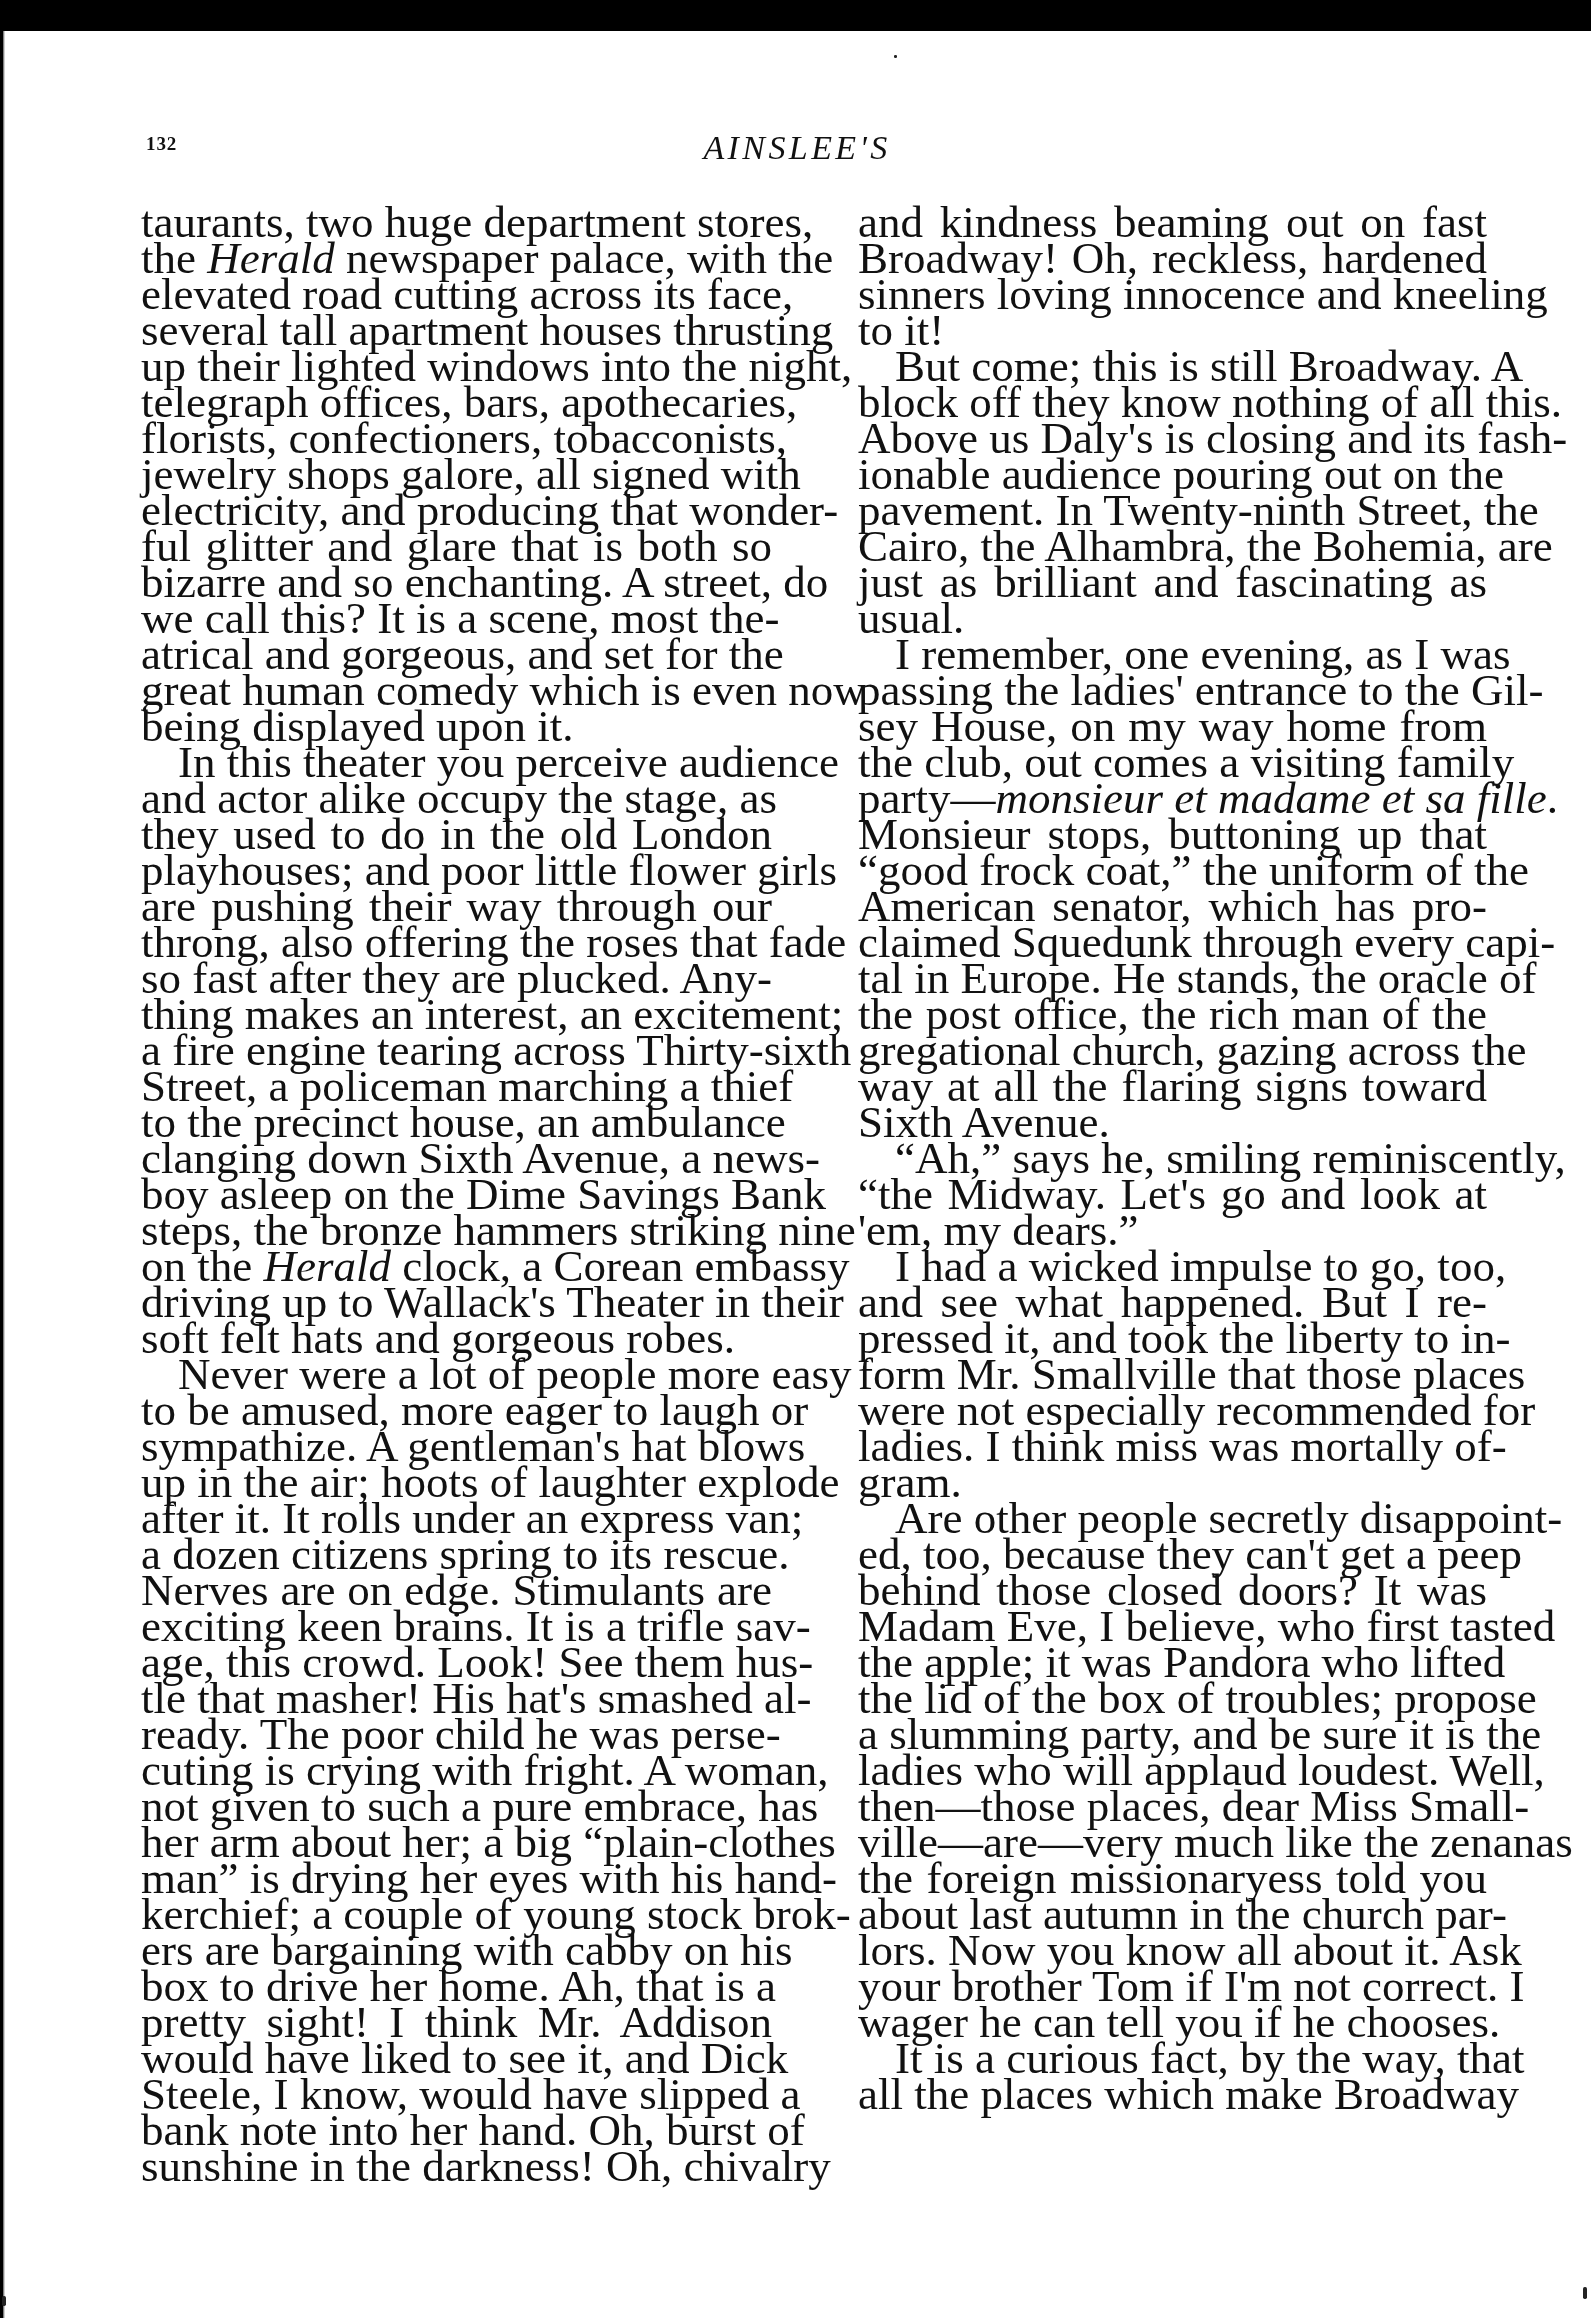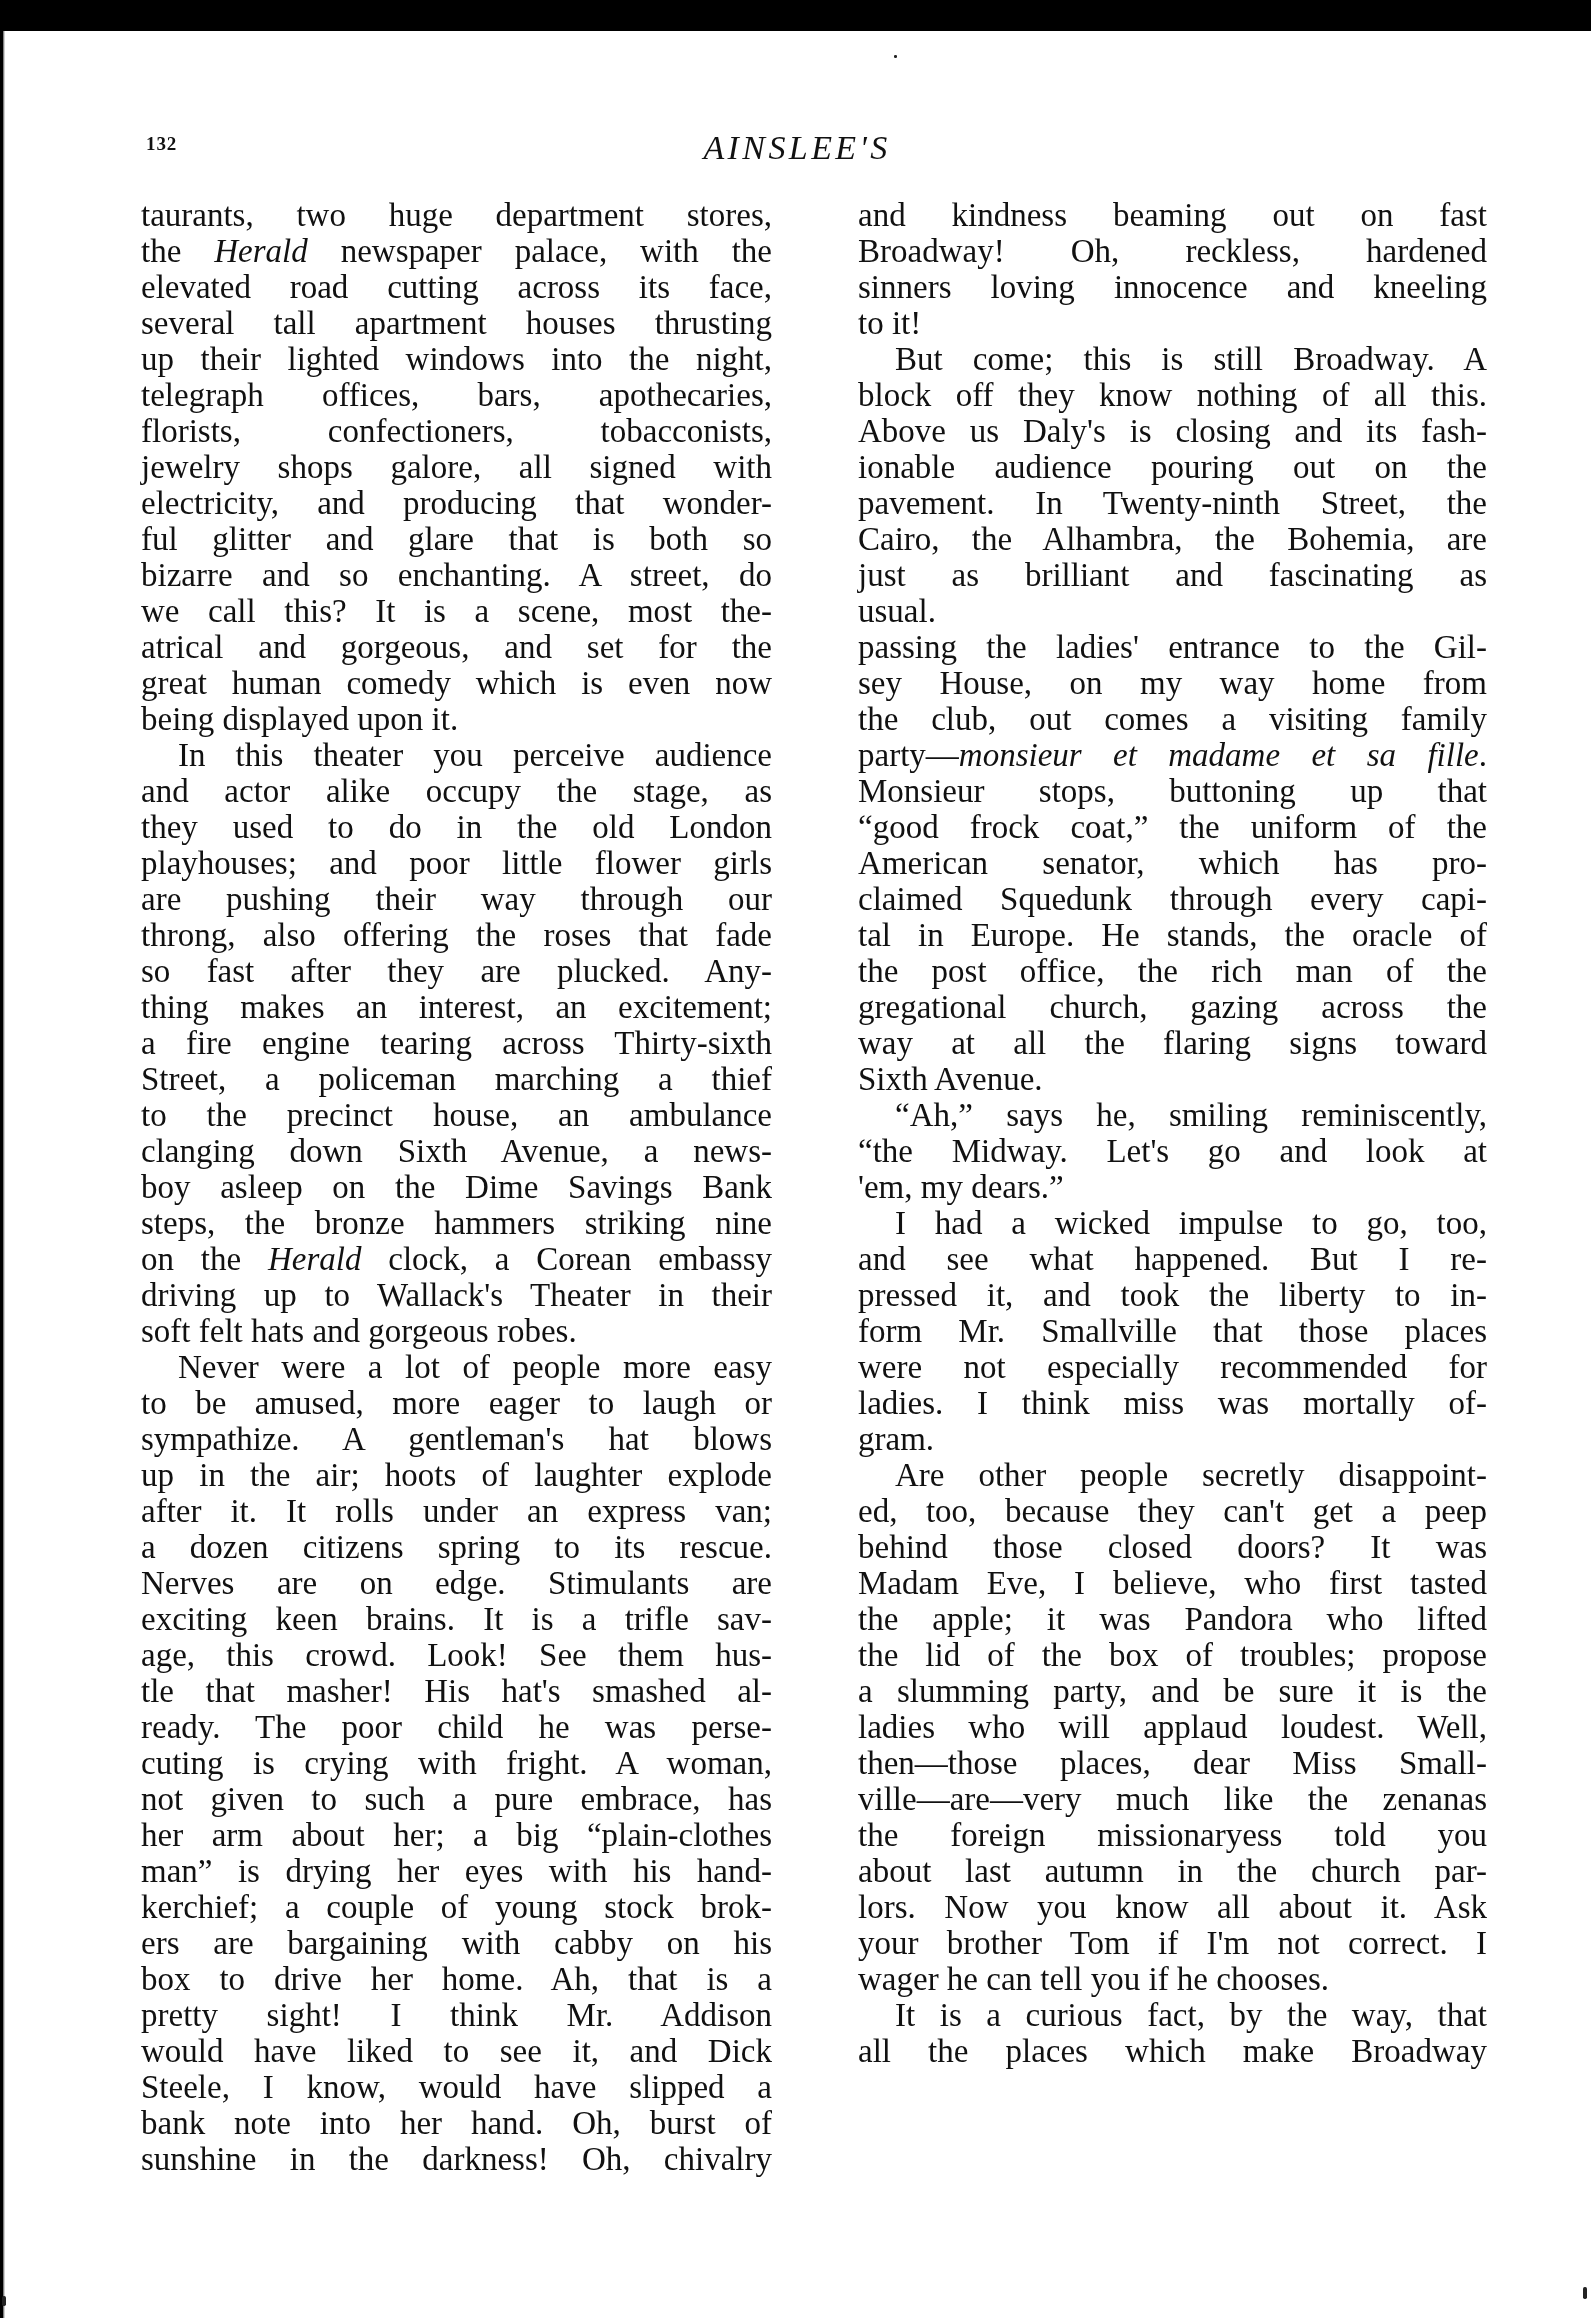--- a/index.html
+++ b/index.html
@@ -17,22 +17,22 @@
   }
   .page-number {
     position: absolute; left: 146px; top: 133px;
     font-size: 19px; letter-spacing: 0.9px; font-weight: bold;
   }
   .running-head {
     position: absolute; left: 680px; top: 129px; width: 234px; text-align: center;
     font-size: 34px; font-style: italic; letter-spacing: 3.4px;
   }
   .column {
-    position: absolute; top: 197px;
-    font-size: 33px; line-height: 36px;
+    position: absolute; top: 204px;
+    font-size: 45px; line-height: 36px;
   }
   .col-left  { left: 141px; width: 631px; }
   .col-right { left: 818px; width: 629px; margin-left: 40px; }
   .line {
     display: block; height: 36px; white-space: nowrap;
     text-align: justify; text-align-last: justify;
   }
   .line.last { text-align-last: left; }
   .line.indent { text-indent: 37px; }
   em, .it { font-style: italic; }
@@ -110,20 +110,21 @@
     <div class="line">sinners loving innocence and kneeling</div>
     <div class="line last">to it!</div>
     <div class="line indent">But come; this is still Broadway.  A</div>
     <div class="line">block off they know nothing of all this.</div>
     <div class="line">Above us Daly's is closing and its fash-</div>
     <div class="line">ionable audience pouring out on the</div>
     <div class="line">pavement.  In Twenty-ninth Street, the</div>
     <div class="line">Cairo, the Alhambra, the Bohemia, are</div>
     <div class="line">just as brilliant and fascinating as</div>
     <div class="line last">usual.</div>
+    <div class="line indent">I remember, one evening, as I was</div>
     <div class="line">passing the ladies' entrance to the Gil-</div>
     <div class="line">sey House, on my way home from</div>
     <div class="line">the club, out comes a visiting family</div>
     <div class="line"><span>party—</span><em>monsieur et madame et sa fille</em><span>.</span></div>
     <div class="line">Monsieur stops, buttoning up that</div>
     <div class="line">“good frock coat,” the uniform of the</div>
     <div class="line">American senator, which has pro-</div>
     <div class="line">claimed Squedunk through every capi-</div>
     <div class="line">tal in Europe.  He stands, the oracle of</div>
     <div class="line">the post office, the rich man of the</div>

